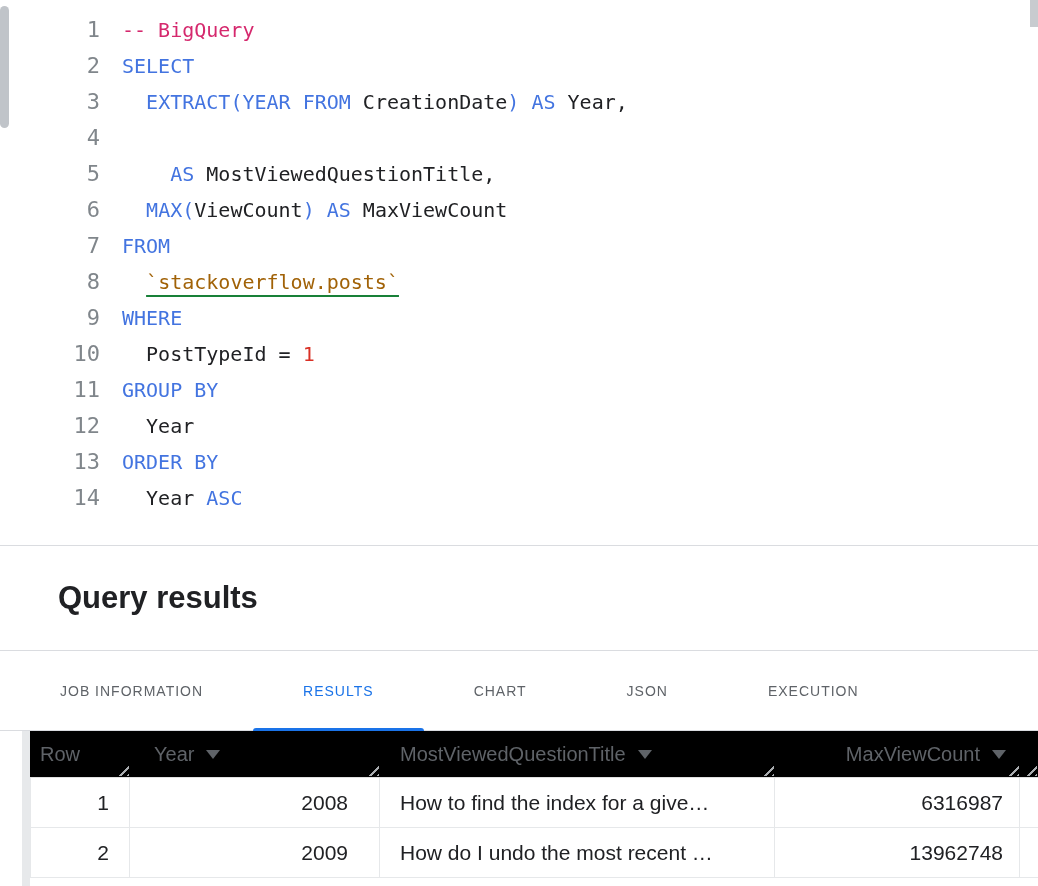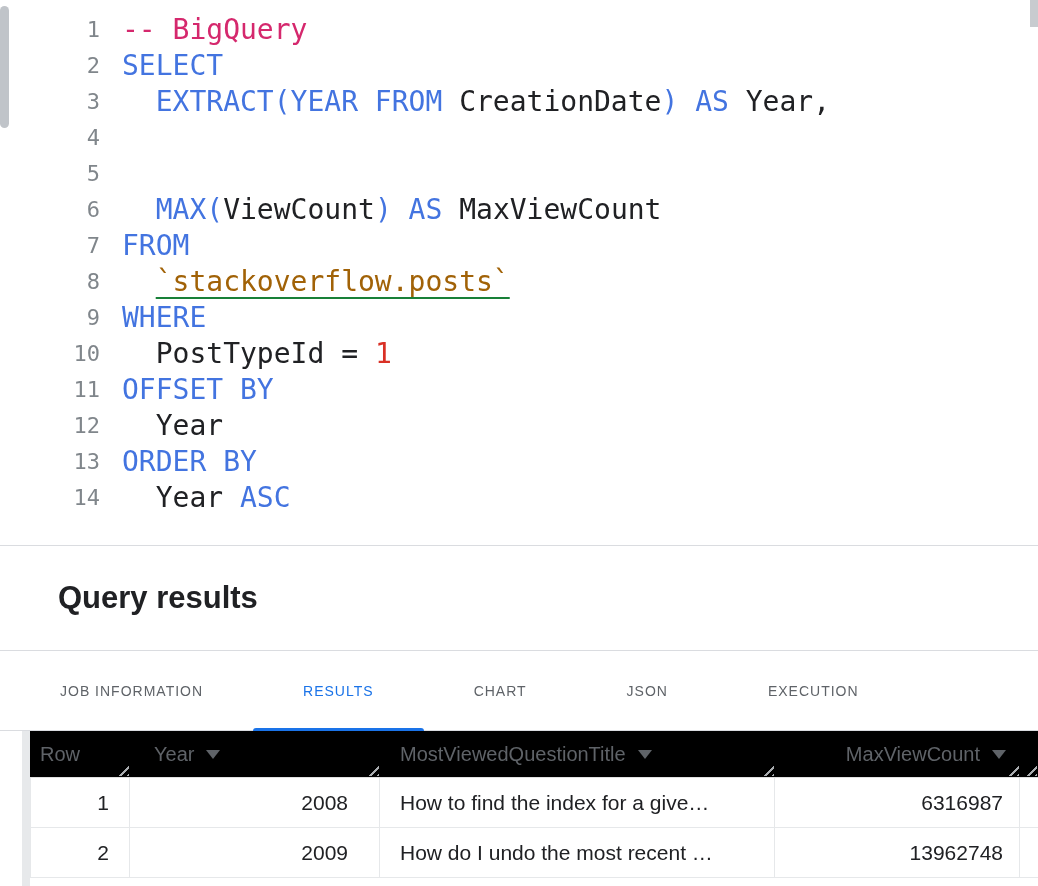--- a/index.html
+++ b/index.html
@@ -22,21 +22,21 @@
   .line-num {
     flex: 0 0 100px;
     text-align: right;
     font-family: "DejaVu Sans Mono", "Liberation Mono", monospace;
     font-size: 22px; line-height: 36px;
     color: #80868b;
   }
   .line-code {
     white-space: pre;
     font-family: "DejaVu Sans Mono", "Liberation Mono", monospace;
-    font-size: 28px; line-height: 36px;
+    font-size: 20px; line-height: 36px;
     padding-left: 22px;
     color: #202124;
   }
   .tok-kw      { color: #4374e0; }
   .tok-comment { color: #d5286d; }
   .tok-num     { color: #d93025; }
   .tok-table   { color: #a16207; text-decoration: underline; text-decoration-color: #188038; text-underline-offset: 6px; }
 
   .scroll-thumb-left {
     position: absolute; left: 0; top: 6px;
@@ -151,20 +151,21 @@
       </div>
       <div class="code-line">
         <div class="line-num">3</div>
         <div class="line-code"><span>  </span><span class="tok-kw">EXTRACT(</span><span class="tok-kw">YEAR FROM</span><span> CreationDate</span><span class="tok-kw">)</span><span> </span><span class="tok-kw">AS</span><span> Year,</span></div>
       </div>
       <div class="code-line">
         <div class="line-num">4</div>
       </div>
       <div class="code-line">
         <div class="line-num">5</div>
+        <div class="line-code"><span>    </span><span class="tok-kw">AS</span><span> MostViewedQuestionTitle,</span></div>
       </div>
       <div class="code-line">
         <div class="line-num">6</div>
         <div class="line-code"><span>  </span><span class="tok-kw">MAX(</span><span>ViewCount</span><span class="tok-kw">)</span><span> </span><span class="tok-kw">AS</span><span> MaxViewCount</span></div>
       </div>
       <div class="code-line">
         <div class="line-num">7</div>
         <div class="line-code"><span class="tok-kw">FROM</span></div>
       </div>
       <div class="code-line">
@@ -174,21 +175,21 @@
       <div class="code-line">
         <div class="line-num">9</div>
         <div class="line-code"><span class="tok-kw">WHERE</span></div>
       </div>
       <div class="code-line">
         <div class="line-num">10</div>
         <div class="line-code"><span>  PostTypeId = </span><span class="tok-num">1</span></div>
       </div>
       <div class="code-line">
         <div class="line-num">11</div>
-        <div class="line-code"><span class="tok-kw">OFFSET BY</span></div>
+        <div class="line-code"><span class="tok-kw">GROUP BY</span></div>
       </div>
       <div class="code-line">
         <div class="line-num">12</div>
         <div class="line-code"><span>  Year</span></div>
       </div>
       <div class="code-line">
         <div class="line-num">13</div>
         <div class="line-code"><span class="tok-kw">ORDER BY</span></div>
       </div>
       <div class="code-line">

